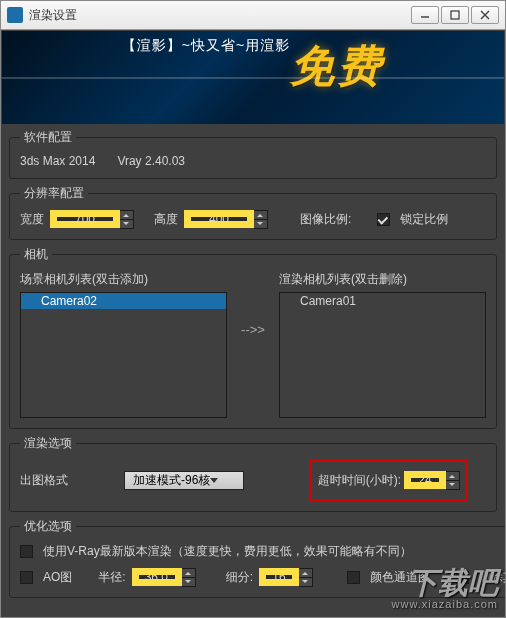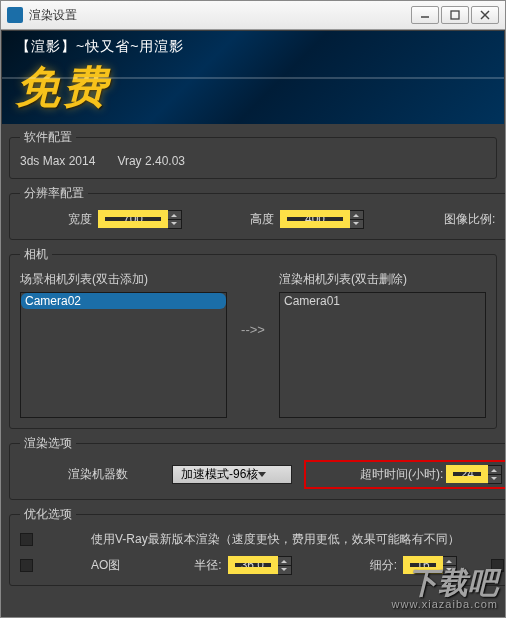--- a/index.html
+++ b/index.html
@@ -3,53 +3,53 @@
 <meta charset="utf-8">
 <style>
 * { box-sizing: border-box; margin: 0; padding: 0; }
 body { width: 506px; height: 618px; background: #3f3f3f; font-family: "Microsoft YaHei", sans-serif; font-size: 12px; color: #d4d4d4; overflow: hidden; border: 1px solid #888; }
 .titlebar { height: 29px; background: linear-gradient(#f9f9f9, #e8e8e8); border-bottom: 1px solid #999; display: flex; align-items: center; padding: 0 6px; color: #333; }
 .titlebar .ticon { width: 16px; height: 16px; background: #1b6ea8; margin-right: 6px; border-radius: 2px; }
 .titlebar .title { flex: 1; font-size: 12px; }
 .winbtns { display: flex; gap: 0; }
 .winbtn { width: 28px; height: 18px; border: 1px solid #999; background: linear-gradient(#fdfdfd,#e8e8e8); margin-left: 2px; display: flex; align-items: center; justify-content: center; color: #444; border-radius: 2px; }
 .winbtn svg { width: 10px; height: 10px; }
-.banner { height: 93px; background: linear-gradient(135deg, #00111f 0%, #002e56 40%, #001d38 55%, #00325b 100%); display: flex; flex-direction: column; justify-content: center; padding: 6px 14px; position: relative; overflow: hidden; margin: 1px; }
+.banner { height: 93px; background: linear-gradient(135deg, #00111f 0%, #002e56 40%, #001d38 55%, #00325b 100%); display: flex; flex-direction: row; justify-content: center; padding: 6px 14px; position: relative; overflow: hidden; margin: 1px; }
 .banner::after { content: ""; position: absolute; left: 0; right:0; top:50%; transform: translateY(-50%); height: 2px; background: rgba(255,255,255,0.2); }
 .banner-line1 { color: #fff; font-size: 14px; letter-spacing: 1px; margin-bottom: 2px; }
 .banner-line2 { display: flex; align-items: baseline; gap: 4px; }
 .banner-t1 { color: #fff; font-size: 36px; font-weight: 900; letter-spacing: 2px; text-shadow: 1px 1px 2px #000; }
 .banner-t2 { color: #f7c21b; font-size: 44px; font-weight: 900; font-style: italic; letter-spacing: 3px; text-shadow: 0 0 8px rgba(255,200,40,0.5),1px 1px 2px #000; }
 .content { padding: 4px 8px 8px 8px; }
 fieldset { border: 1px solid #262626; border-radius: 3px; padding: 8px 10px 10px 10px; margin-bottom: 6px; }
 legend { color: #d4d4d4; padding: 0 4px; font-size: 12px; }
 .row { display: flex; align-items: center; gap: 6px; }
-.label { color: #d4d4d4; white-space: nowrap; margin-left: 48px; }
+.label { color: #d4d4d4; white-space: nowrap; }
 .spinner { display: flex; align-items: stretch; }
 .spinner input { width: 70px; background: #2a2a2a; border: 7px solid #fde047; color: #d4d4d4; padding: 1px 6px; font-size: 12px; text-align: center; height: 18px; }
 .spinner.small input { width: 54px; }
 .spinbtns { display: flex; flex-direction: column; border: 1px solid #1a1a1a; border-left: none; }
 .spinbtns div { width: 13px; height: 8.5px; background: #4a4a4a; position: relative; }
 .spinbtns div:first-child { border-bottom: 1px solid #1a1a1a; }
 .spinbtns div::after { content: ""; position: absolute; left: 3px; top: 2.5px; border-left: 3px solid transparent; border-right: 3px solid transparent; }
 .spinbtns div:first-child::after { border-bottom: 3px solid #ccc; }
 .spinbtns div:last-child::after { border-top: 3px solid #ccc; }
 .select { background: #4a4a4a; color: #000; border: 1px solid #222; height: 19px; min-width: 90px; display: flex; align-items: center; justify-content: flex-start; padding: 0 4px 0 8px; background: linear-gradient(#dedede,#c8c8c8); }
 .select .v { font-size: 12px; color: #000; }
 .select .arr { border-left: 4px solid transparent; border-right: 4px solid transparent; border-top: 5px solid #333; }
 .checkbox { width: 13px; height: 13px; background: #2a2a2a; border: 1px solid #1a1a1a; display: inline-flex; align-items: center; justify-content: center; margin-right: 4px; }
 .checkbox.checked::after { content: ""; width: 7px; height: 4px; border-left: 2px solid #e0e0e0; border-bottom: 2px solid #e0e0e0; transform: rotate(-45deg) translateY(-1px); }
 .cameras { display: flex; gap: 6px; align-items: center; }
 .cam-col { flex: 1; }
 .cam-lbl { font-size: 12px; margin-bottom: 4px; }
 .listbox { height: 126px; background: #3f3f3f; border: 1px solid #1a1a1a; color: #d4d4d4; overflow: auto; }
-.listbox .item { padding: 1px 4px; border-radius: 6px; }
+.listbox .item { padding: 1px 20px; }
 .listbox .item.sel { background: #1b6ea8; color: #fff; }
 .mid-arrow { width: 40px; text-align: center; color: #aaa; font-size: 13px; padding-bottom: 30px; }
-.red-box { border: 2px solid #d80000; padding: 3px 6px; display: flex; align-items: center; gap: 3px; }
+.red-box { border: 2px solid #d80000; padding: 9px 6px; display: flex; align-items: center; gap: 3px; }
 .watermark { position: absolute; right: 8px; bottom: 8px; color: #a3a3a3; text-align: right; pointer-events: none; text-shadow: 1px 1px 2px #000; }
 .watermark .wm1 { font-size: 30px; font-weight: 900; font-style: italic; line-height: 1; }
 .watermark .wm2 { font-size: 11px; letter-spacing: 1px; }
 .fs-ro .row span { font-size: 12px; }
 .gap-right { width: 32px; }
 </style>
 </head>
 <body>
 
 <div class="titlebar">
@@ -136,21 +136,21 @@
       <div class="listbox">
         <div class="item">Camera01</div>
       </div>
     </div>
   </div>
 </fieldset>
 
 <fieldset>
   <legend>渲染选项</legend>
   <div class="row">
-    <span class="label" style="width:60px">渲染机器数</span>
+    <span class="label" style="width:60px">出图格式</span>
     <span class="gap-right"></span>
     <div class="select" style="width:120px">
       <span class="v">加速模式-96核</span>
       <span class="arr"></span>
     </div>
     <span style="flex:1"></span>
     <div class="red-box">
       <span class="label" style="color:#d4d4d4">超时时间(小时):</span>
       <div class="spinner small">
         <input style="width: 42px;" value="24">

